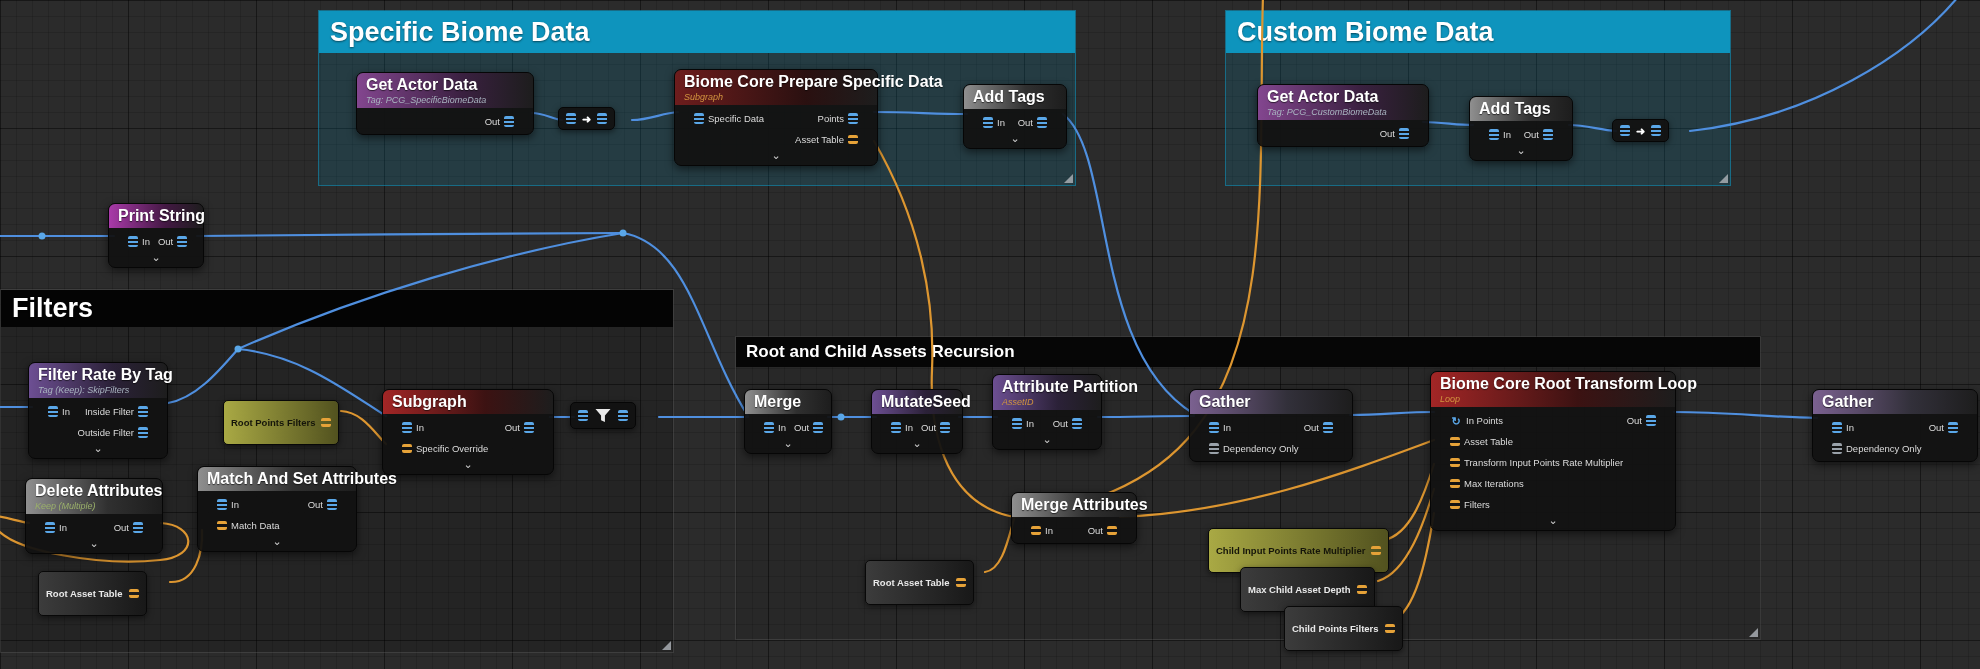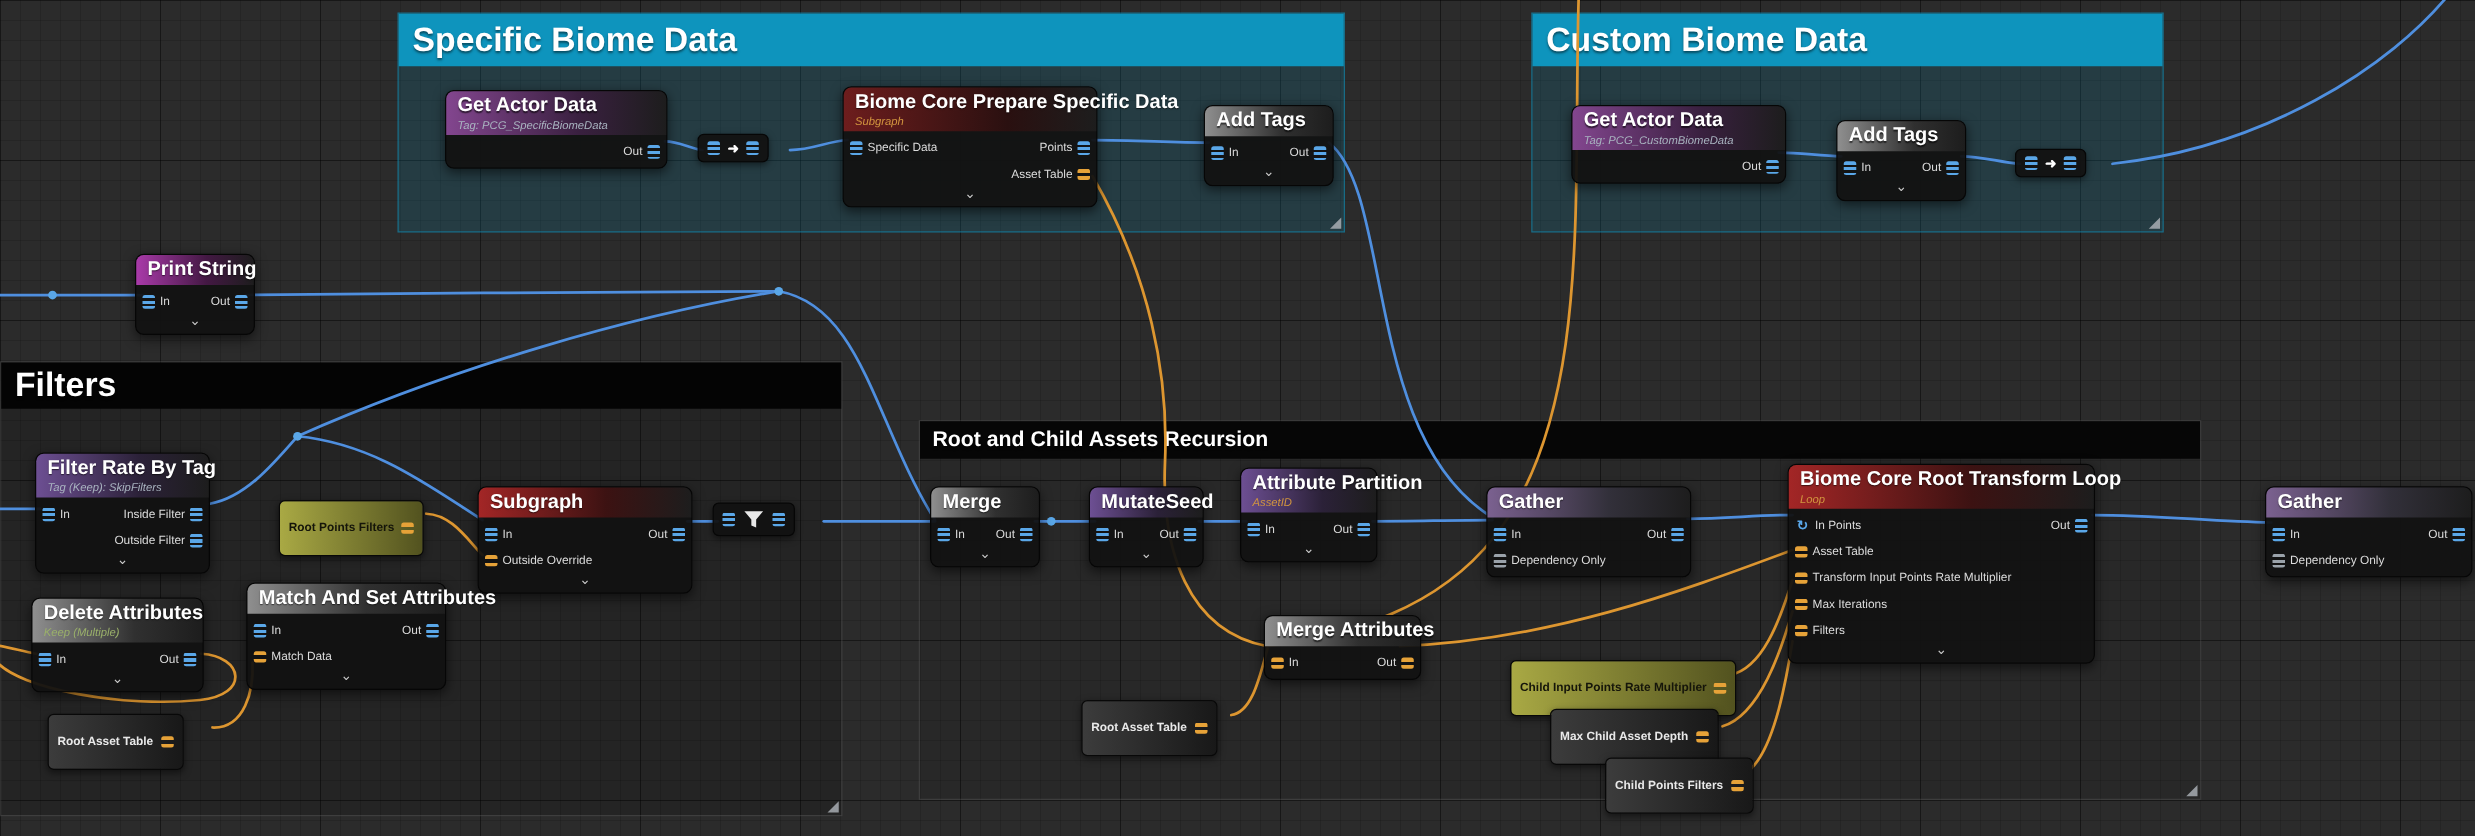--- a/index.html
+++ b/index.html
@@ -38,21 +38,21 @@
   .hdr .t{font-size:16px;font-weight:bold;color:#fff;text-shadow:0 1px 1px rgba(0,0,0,.6);white-space:nowrap;}
   .hdr .s{font-size:9px;font-style:italic;margin-top:1px;white-space:nowrap;}
   .s.gray{color:#a9b4c0;} .s.orange{color:#d2953f;} .s.green{color:#9ab06a;}
   .h-purple {background:linear-gradient(90deg,#83468f 0%,#3a2040 60%,#1d1d1d 100%);}
   .h-magenta{background:linear-gradient(90deg,#a93aa9 0%,#431843 60%,#1d1d1d 100%);}
   .h-violet {background:linear-gradient(90deg,#6d4f93 0%,#2b2138 60%,#1d1d1d 100%);}
   .h-maroon {background:linear-gradient(90deg,#6d1d1d 0%,#2a1010 65%,#1d1d1d 100%);}
   .h-red    {background:linear-gradient(90deg,#a32626 0%,#3c1212 60%,#1d1d1d 100%);}
   .h-gray   {background:linear-gradient(90deg,#8f8f8f 0%,#303030 60%,#1d1d1d 100%);}
   .h-gather {background:linear-gradient(90deg,#7b6190 0%,#32303a 60%,#1d1d1d 100%);}
-  .rows{padding:3px 0 2px;}
+  .rows{padding:3px 14px 2px;}
   .row{display:flex;align-items:center;min-height:21px;padding:0 5px;gap:4px;}
   .row .sp{flex:1;}
   .row.r{justify-content:flex-end;}
   .plabel{font-size:9.5px;color:#dcdcdc;white-space:nowrap;}
   .pin{display:inline-block;width:10px;height:11px;border-radius:2px;flex:0 0 auto;}
   .pin.b{background:repeating-linear-gradient(180deg,#5aa7e8 0 2.6px,transparent 2.6px 4.6px);}
   .pin.o{background:repeating-linear-gradient(180deg,#e6a238 0 3.4px,transparent 3.4px 6px);height:9px;}
   .pin.g{background:repeating-linear-gradient(180deg,#9aa2aa 0 2.6px,transparent 2.6px 4.6px);}
   .pin.loopicon{background:none;width:12px;height:12px;color:#5aa7e8;font-size:11px;line-height:12px;text-align:center;font-weight:bold;}
   .chev{text-align:center;color:#cfcfcf;font-size:11px;line-height:10px;padding:0 0 3px;}
@@ -284,21 +284,21 @@
     <div class="rows">
       <div class="row">
         <span class="pin b"></span>
         <span class="plabel">In</span>
         <span class="sp"></span>
         <span class="plabel">Out</span>
         <span class="pin b"></span>
       </div>
       <div class="row">
         <span class="pin o"></span>
-        <span class="plabel">Outside Override</span>
+        <span class="plabel">Specific Override</span>
       </div>
       <div class="chev">⌄</div>
     </div>
   </div>
 
   <div class="mini" style="left:570px;top:402px">
     <span class="pin b"></span>
     <span style="display:inline-block;line-height:0">
       <svg width="18" height="15" viewBox="0 0 16 14">
           <path d="M1 1 L15 1 L9.8 7 L9.8 13 L6.2 11.5 L6.2 7 Z" fill="#e8e8e8"></path>

